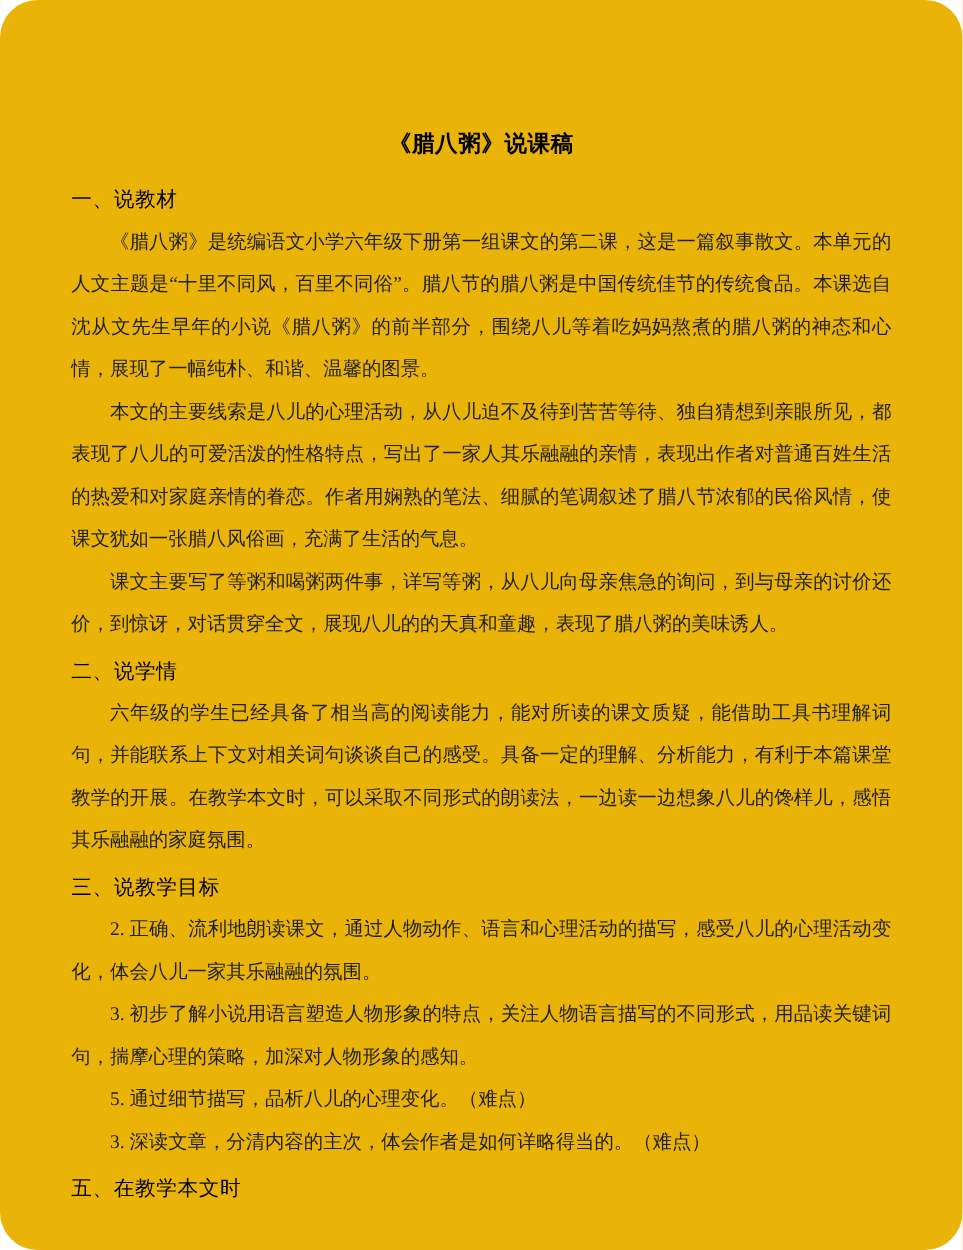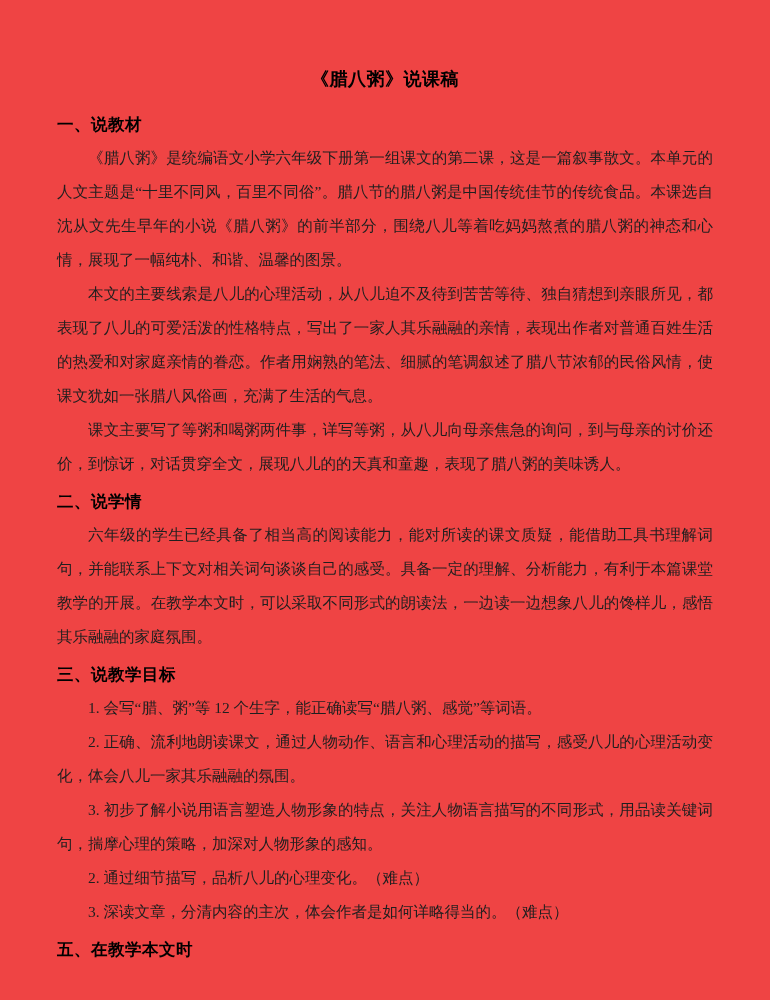--- a/index.html
+++ b/index.html
@@ -9,38 +9,39 @@
   }
   body {
     width: 770px;
     height: 1000px;
     overflow: hidden;
   }
   .page {
     box-sizing: border-box;
     width: 770px;
     height: 1000px;
-    padding: 68px 57px 0 57px;
-    background: #ef4444;
+    padding: 104px 57px 0 57px;
+    background: #eab308;
     color: #212121;
+    border-radius: 30px;
   }
   .doc-title {
     margin: 0 0 24px 0;
     font-family: "Liberation Sans", "DejaVu Sans", sans-serif;
     font-weight: 700;
     font-size: 18px;
     line-height: 22px;
     text-align: center;
     color: #000000;
     letter-spacing: 0.5px;
   }
   .section-heading {
     margin: 10px 0 6px 0;
     font-family: "Liberation Sans", "DejaVu Sans", sans-serif;
-    font-weight: 700;
+    font-weight: 400;
     font-size: 16.5px;
     line-height: 21px;
     color: #000000;
     letter-spacing: 0.5px;
   }
   .para {
     margin: 0;
     font-family: "Liberation Serif", "DejaVu Serif", serif;
     font-size: 15.5px;
     line-height: 34px;
@@ -66,27 +67,26 @@
     <p class="para">课文主要写了等粥和喝粥两件事，详写等粥，从八儿向母亲焦急的询问，到与母亲的讨价还价，到惊讶，对话贯穿全文，展现八儿的的天真和童趣，表现了腊八粥的美味诱人。</p>
   </section>
 
   <section>
     <h2 class="section-heading">二、说学情</h2>
     <p class="para">六年级的学生已经具备了相当高的阅读能力，能对所读的课文质疑，能借助工具书理解词句，并能联系上下文对相关词句谈谈自己的感受。具备一定的理解、分析能力，有利于本篇课堂教学的开展。在教学本文时，可以采取不同形式的朗读法，一边读一边想象八儿的馋样儿，感悟其乐融融的家庭氛围。</p>
   </section>
 
   <section>
     <h2 class="section-heading">三、说教学目标</h2>
-    <p class="para">1. 会写“腊、粥”等 12 个生字，能正确读写“腊八粥、感觉”等词语。</p>
     <p class="para">2. 正确、流利地朗读课文，通过人物动作、语言和心理活动的描写，感受八儿的心理活动变化，体会八儿一家其乐融融的氛围。</p>
     <p class="para">3. 初步了解小说用语言塑造人物形象的特点，关注人物语言描写的不同形式，用品读关键词句，揣摩心理的策略，加深对人物形象的感知。</p>
   </section>
 
   <section>
-    <p class="para">2. 通过细节描写，品析八儿的心理变化。（难点）</p>
+    <p class="para">5. 通过细节描写，品析八儿的心理变化。（难点）</p>
     <p class="para">3. 深读文章，分清内容的主次，体会作者是如何详略得当的。（难点）</p>
   </section>
 
   <section>
     <h2 class="section-heading">五、在教学本文时</h2>
   </section>
 
 </div>
 
 </body></html>

